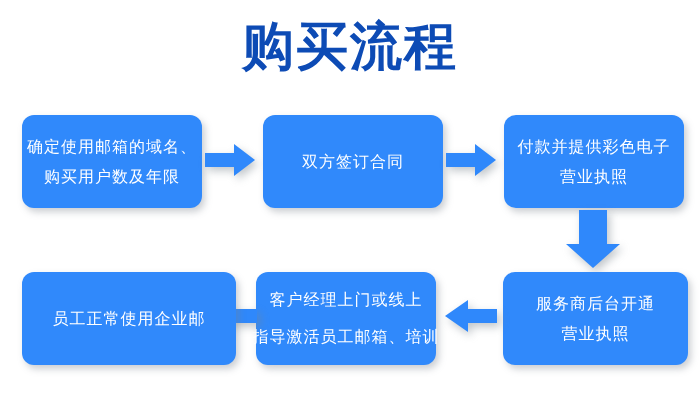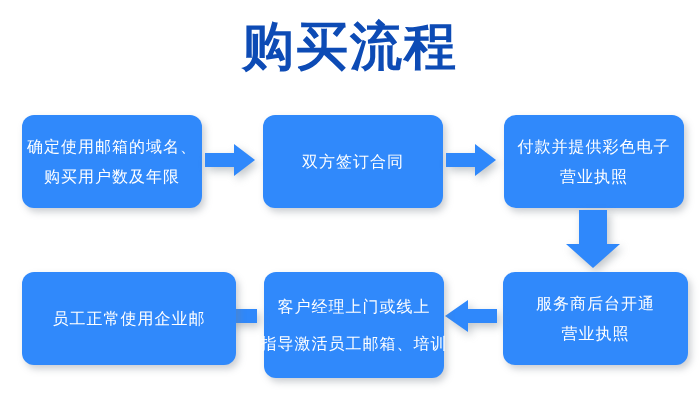--- a/index.html
+++ b/index.html
@@ -54,21 +54,21 @@
     display: block;
     white-space: nowrap;
     letter-spacing: 1px;
   }
 
   
   #node-1 { left: 22px;  top: 115px; width: 180px; height: 93px; }
   #node-2 { left: 263px; top: 115px; width: 180px; height: 93px; }
   #node-3 { left: 504px; top: 115px; width: 180px; height: 93px; }
   #node-4 { left: 503px; top: 272px; width: 185px; height: 93px; }
-  #node-5 { left: 264px; top: 272px; width: 180px; height: 106px; gap: 7px; }
+  #node-5 { left: 256px; top: 272px; width: 180px; height: 93px; gap: 7px; }
   #node-6 { left: 22px;  top: 272px; width: 214px; height: 93px; }
 
   
   .arrow {
     position: absolute;
     filter: drop-shadow(3px 4px 4px rgba(120,130,140,0.45));
   }
   .arrow svg { display: block; }
 
   #arrow-1 { left: 205px; top: 144px; }

